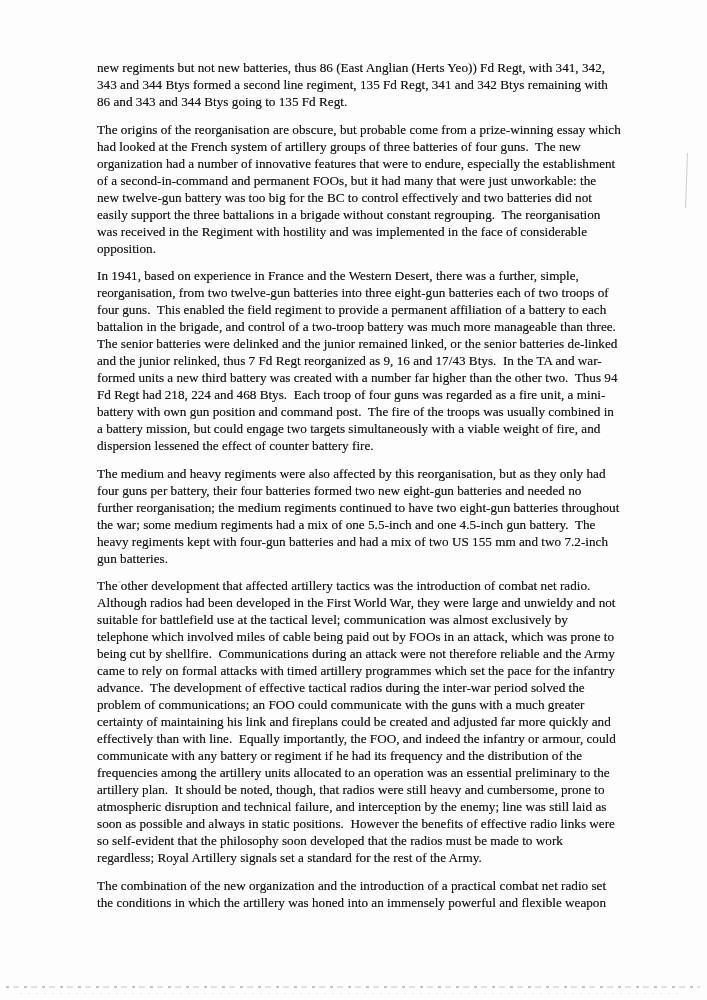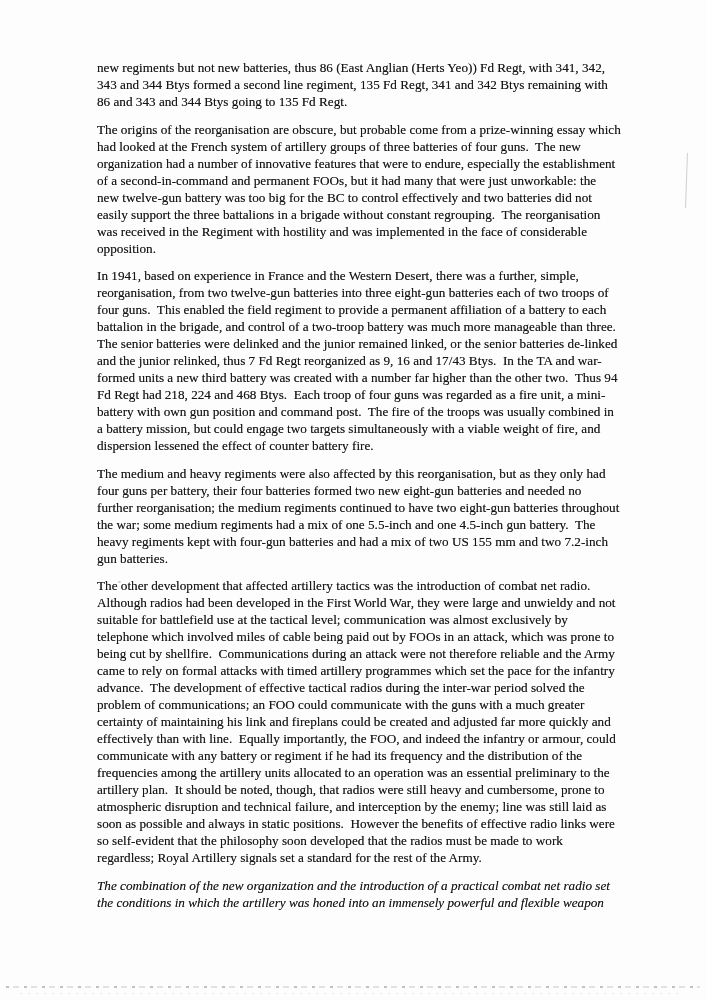--- a/index.html
+++ b/index.html
@@ -23,21 +23,21 @@
   }
   .para {
     margin: 0 0 10.5px 0;
     font-size: 13.2px;
     line-height: 17px;
     color: #161616;
     white-space: pre;           
     letter-spacing: 0;
     text-shadow: 0 0 0.45px rgba(25,25,25,0.55);  
   }
-  .para:last-child { margin-bottom: 12px; font-style: italic; }
+  .para:last-child { margin-bottom: 12px; }
 
   
   .scan-vmark {
     position: absolute;
     left: 686px;
     top: 153px;
     width: 1px;
     height: 55px;
     background: rgba(90,90,90,0.28);
     transform: rotate(2deg);

